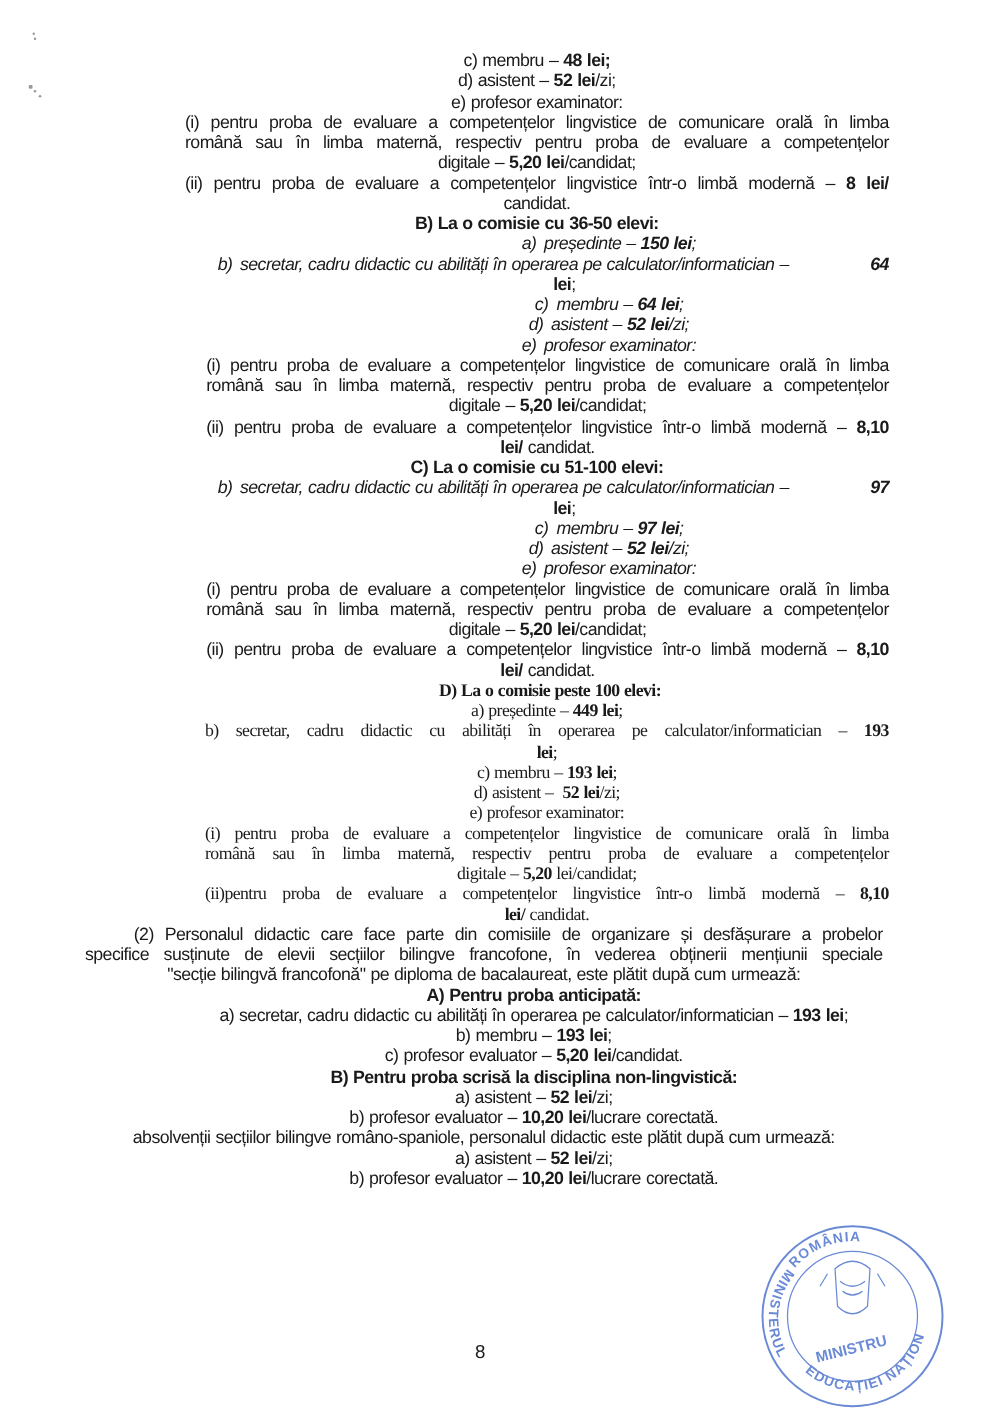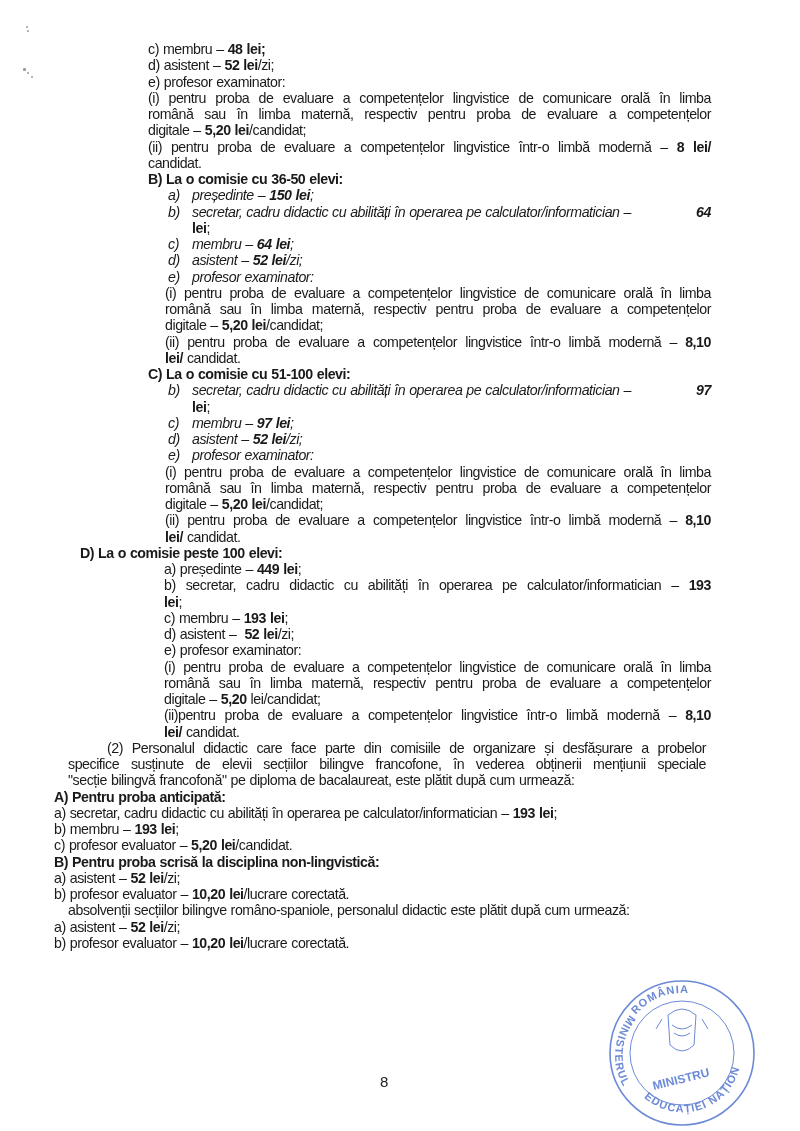--- a/index.html
+++ b/index.html
@@ -4,31 +4,31 @@
 <style>
   html, body { margin: 0; padding: 0; }
   body {
     width: 800px; height: 1131px; background: #ffffff; position: relative; overflow: hidden;
     font-family: "Liberation Sans", sans-serif; color: #1a1a1a;
   }
   .page { position: absolute; left: 0; top: 0; width: 800px; height: 1131px; }
   .specks { position: absolute; left: 22px; top: 24px; width: 14px; height: 60px; }
   .specks i { position: absolute; width: 2px; height: 2px; background: #9a9a9a; border-radius: 1px; }
   .text { position: absolute; left: 0; top: 41px; width: 800px; font-size: 14.2px; line-height: 16.25px; letter-spacing: -0.45px; word-spacing: 0.5px; }
-  .ln { display: block; white-space: nowrap; }
+  .ln { display: block; white-space: nowrap; text-align: center; }
   .j { text-align: justify; text-align-last: justify; white-space: normal; }
   b { font-weight: bold; }
   .secA { margin-left: 148px; width: 563px; }
   .secB { margin-left: 148px; width: 563px; }
   .subB { margin-left: 168px; font-style: italic; }
   .subB .mk { display: inline-block; width: 24px; }
   .hang { margin-left: 192px; width: 519px; }
   .roman { margin-left: 165px; width: 546px; }
-  .secD { margin-left: 80px; }
-  .subD { margin-left: 164px; width: 547px; }
+  .secD { margin-left: 80px; font-family: Liberation Serif, serif; }
+  .subD { margin-left: 164px; width: 547px; font-family: Liberation Serif, serif; }
   .para { margin-left: 68px; width: 638px; }
   .para .first { text-indent: 39px; }
   .secP { margin-left: 54px; }
   .pagenum { position: absolute; left: 380px; top: 1073px; font-size: 15px; font-family: "Liberation Sans", sans-serif; color: #222; }
   .stamp { position: absolute; left: 600px; top: 975px; width: 165px; height: 155px; opacity: 0.75; }
 </style>
 </head>
 <body>
 
 <div class="page">

